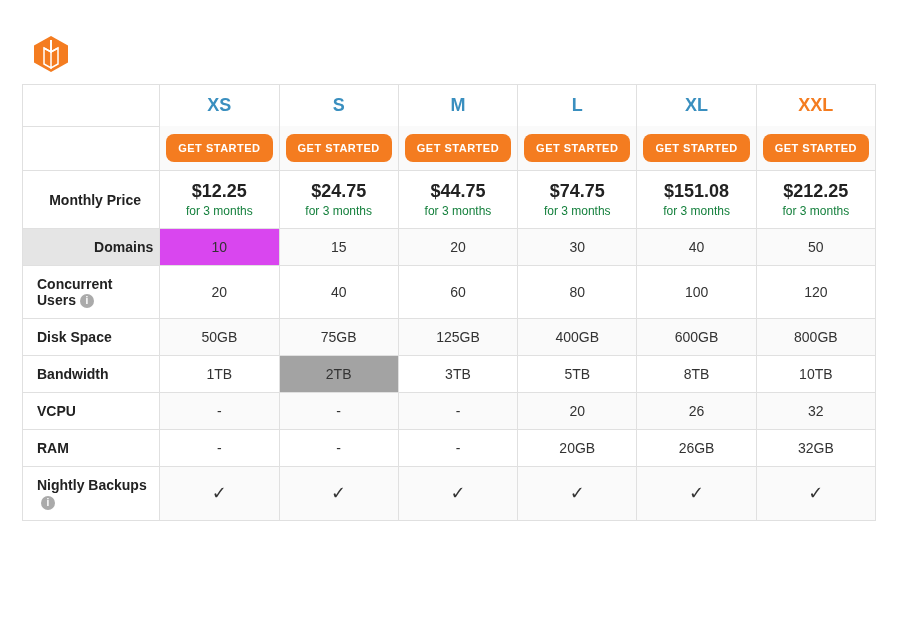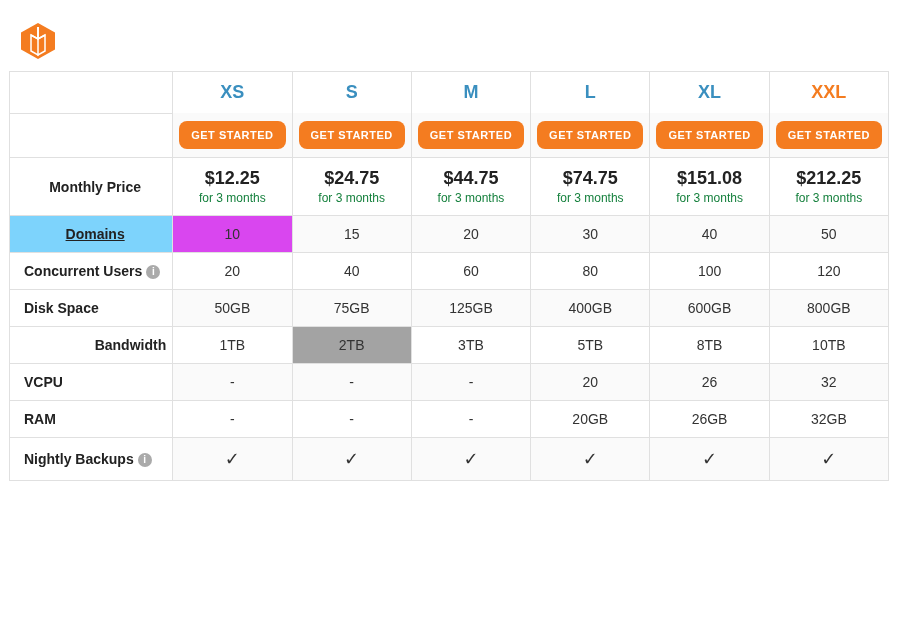--- a/index.html
+++ b/index.html
@@ -4,21 +4,21 @@
   <style>
     * { box-sizing: border-box; margin: 0; padding: 0; }
     body {
       font-family: Arial, sans-serif;
       background: #fff;
       font-size: 14px;
       color: #333;
     }
     .wrapper {
       width: 898px;
-      padding: 9px;
+      padding: 22px;
       background: #fff;
     }
     .logo-area {
       display: flex;
       align-items: center;
       padding: 10px 0 10px 8px;
     }
     .logo-icon {
       width: 42px;
       height: 42px;
@@ -174,21 +174,21 @@
     <tr>
           <td style="font-weight: bold; text-align: center; padding-left: 14px; background: rgb(255, 255, 255);">Monthly Price</td>
           <td style="background: rgb(255, 255, 255);"><span class="price-main">$12.25</span><span class="price-sub">for 3 months</span></td>
           <td style="background: rgb(255, 255, 255);"><span class="price-main">$24.75</span><span class="price-sub">for 3 months</span></td>
           <td style="background: rgb(255, 255, 255);"><span class="price-main">$44.75</span><span class="price-sub">for 3 months</span></td>
           <td style="background: rgb(255, 255, 255);"><span class="price-main">$74.75</span><span class="price-sub">for 3 months</span></td>
           <td style="background: rgb(255, 255, 255);"><span class="price-main">$151.08</span><span class="price-sub">for 3 months</span></td>
           <td style="background: rgb(255, 255, 255);"><span class="price-main">$212.25</span><span class="price-sub">for 3 months</span></td>
         </tr>
         <tr>
-          <td style="font-weight: bold; text-align: center; padding-left: 14px; background: #7dd3fc; text-decoration: underline;">Domains</td>
+          <td style="font-weight: bold; text-align: right; padding-left: 14px; background: #e5e5e5;">Domains</td>
           <td style="background: #d946ef;">10</td>
           <td style="background: rgb(250, 250, 250);">15</td>
           <td style="background: rgb(250, 250, 250);">20</td>
           <td style="background: rgb(250, 250, 250);">30</td>
           <td style="background: rgb(250, 250, 250);">40</td>
           <td style="background: rgb(250, 250, 250);">50</td>
         </tr>
         <tr>
           <td style="font-weight: bold; text-align: left; padding-left: 14px; background: rgb(255, 255, 255);">Concurrent Users<span class="info-icon">i</span></td>
           <td style="background: rgb(255, 255, 255);">20</td>
@@ -201,21 +201,21 @@
         <tr>
           <td style="font-weight: bold; text-align: left; padding-left: 14px; background: rgb(255, 255, 255);">Disk Space</td>
           <td style="background: rgb(250, 250, 250);">50GB</td>
           <td style="background: rgb(250, 250, 250);">75GB</td>
           <td style="background: rgb(250, 250, 250); text-align: center;">125GB</td>
           <td style="background: rgb(250, 250, 250);">400GB</td>
           <td style="background: rgb(250, 250, 250);">600GB</td>
           <td style="background: rgb(250, 250, 250);">800GB</td>
         </tr>
         <tr>
-          <td style="font-weight: bold; text-align: right; padding-left: 14px; background: rgb(255, 255, 255);">Bandwidth</td>
+          <td style="font-weight: bold; text-align: left; padding-left: 14px; background: rgb(255, 255, 255);">Bandwidth</td>
           <td style="background: rgb(255, 255, 255);">1TB</td>
           <td style="background: #a3a3a3; text-align: center;">2TB</td>
           <td style="background: rgb(255, 255, 255);">3TB</td>
           <td style="background: rgb(255, 255, 255);">5TB</td>
           <td style="background: rgb(255, 255, 255);">8TB</td>
           <td style="background: rgb(255, 255, 255);">10TB</td>
         </tr>
         <tr>
           <td style="font-weight: bold; text-align: left; padding-left: 14px; background: rgb(255, 255, 255);">VCPU</td>
           <td style="background: rgb(250, 250, 250);">-</td>

